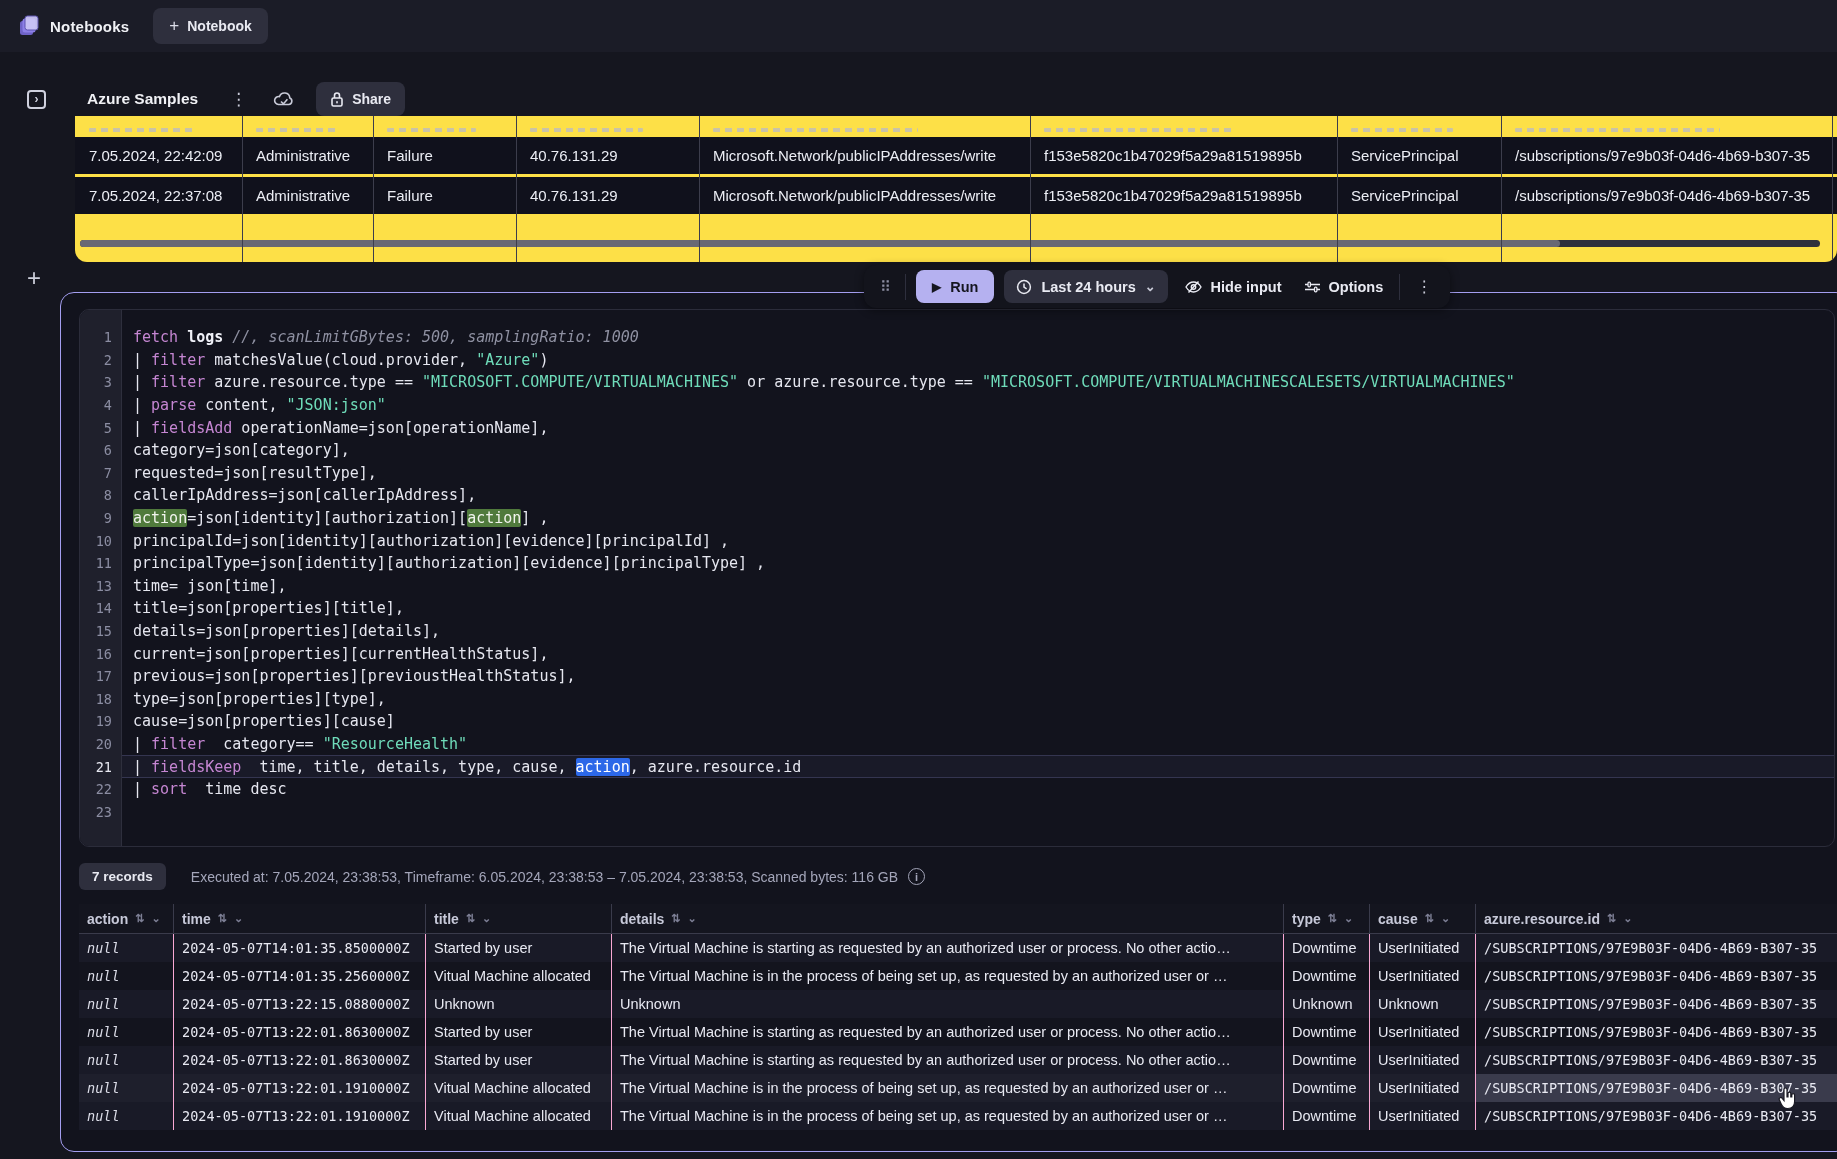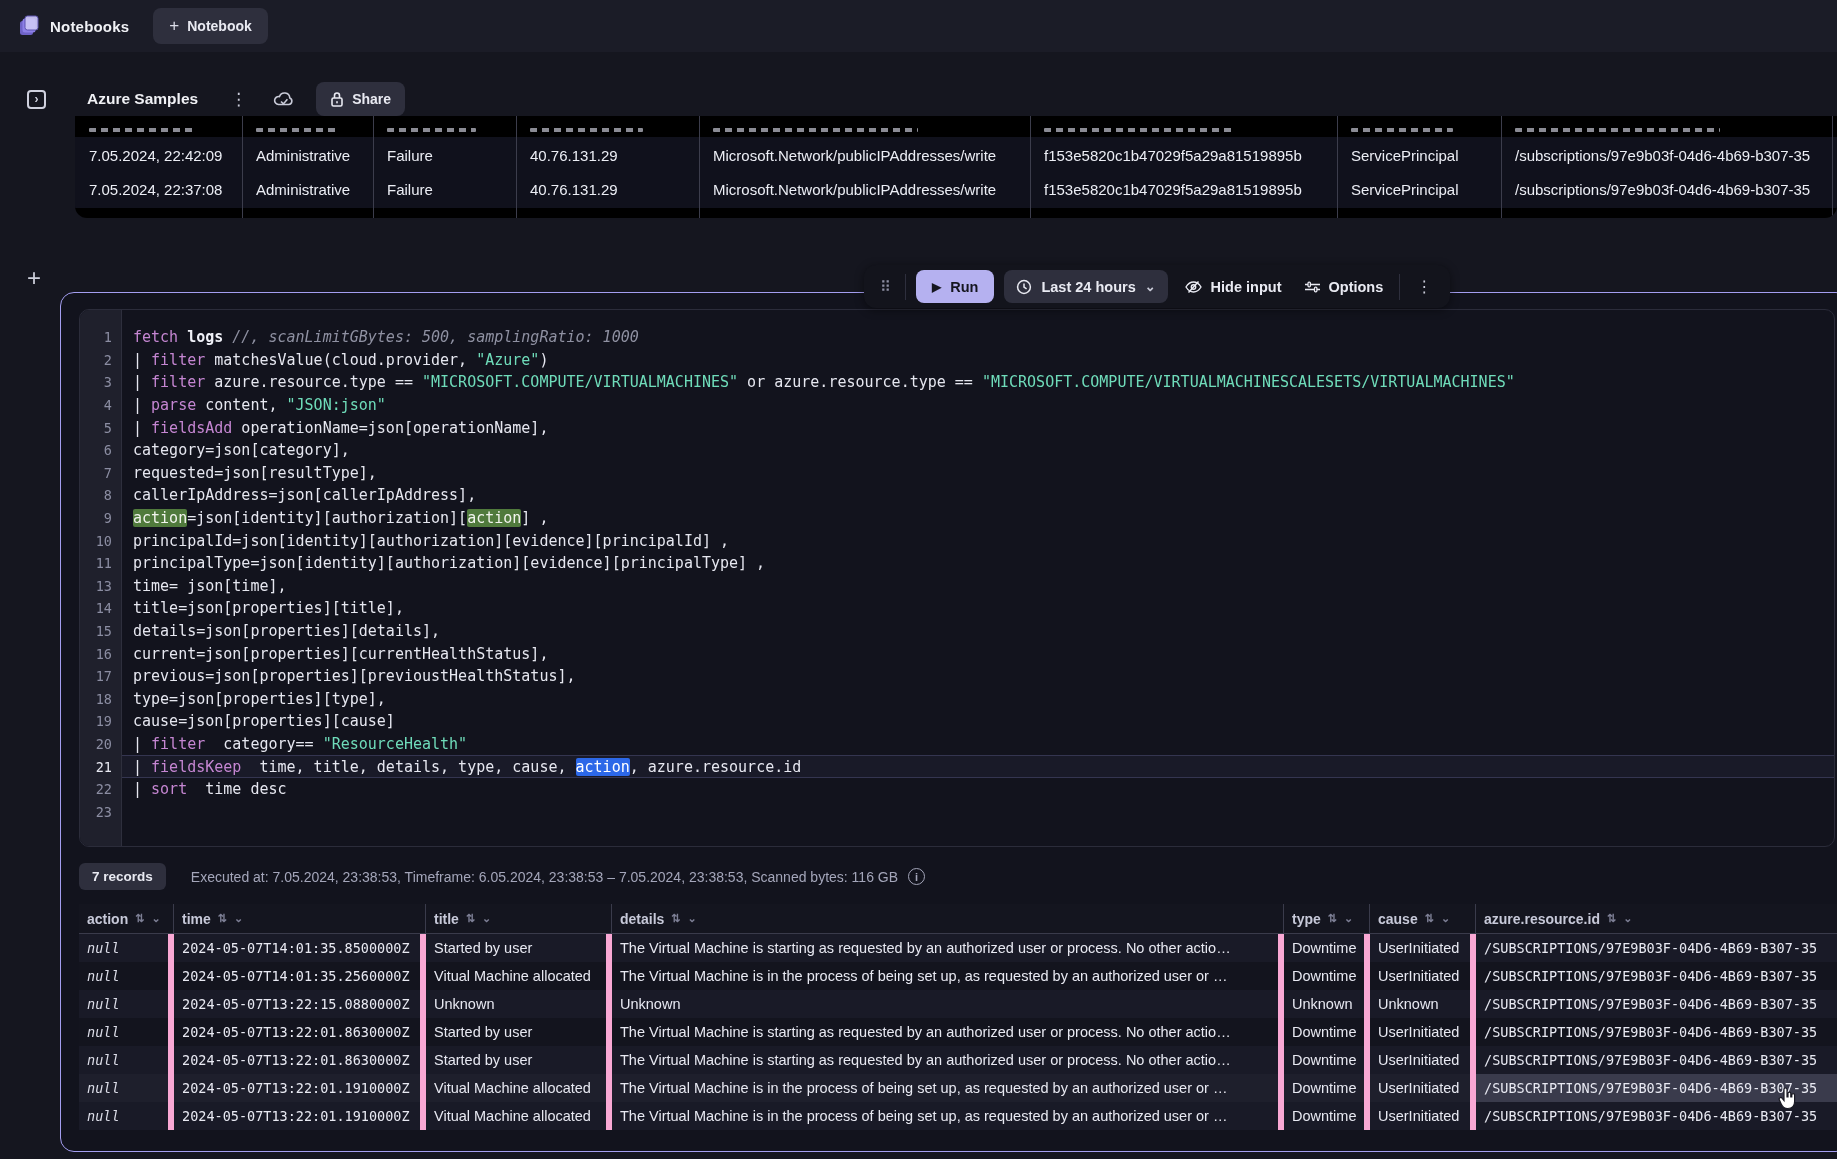--- a/index.html
+++ b/index.html
@@ -25,22 +25,22 @@
     display:flex; align-items:center; }
   .nb-icon { width:19px; height:19px; border:2px solid #cfd1de; border-radius:4px;
     margin-left:27px; color:#cfd1de; font-size:12px; font-weight:bold;
     display:flex; align-items:center; justify-content:center; }
   .doc-title { font-weight:bold; font-size:15.5px; color:#f0f1f5; margin-left:41px; }
   .kebab { color:#c9cbd8; font-size:17px; margin-left:32px; letter-spacing:0; }
   .cloud-wrap { margin-left:26px; display:flex; align-items:center; }
   .share-btn { height:34px; padding:0 14px; margin-left:22px; font-size:14px; }
 
   
-  .top-card { position:absolute; left:75px; top:116px; width:1762px; height:102px;
-    background:#000000; border-radius:0 0 12px 12px; overflow:hidden; }
+  .top-card { position:absolute; left:75px; top:116px; width:1762px; height:146px;
+    background:#fde047; border-radius:0 0 12px 12px; overflow:hidden; }
   .tt-grid { display:grid; grid-template-columns:167px 131px 143px 183px 331px 307px 164px 331px 1fr; }
   .tt-header { position:absolute; left:0; top:0; width:100%; height:18px; }
   .tt-header .hcell { position:relative; }
   .tt-dash { position:absolute; left:14px; bottom:2px; height:4px; width:62%;
     background:repeating-linear-gradient(90deg,#b9bac6 0 7px,transparent 7px 12px);
     opacity:.75; border-radius:1px; }
   .tt-row { position:absolute; left:0; width:100%; height:37px; background:#10111c; }
   .tt-row .cell { display:flex; align-items:center; padding-left:14px; font-size:15px;
     font-weight:500; color:#eceef5; white-space:nowrap; overflow:hidden; }
   .tt-sep { position:absolute; top:0; height:214px; width:1px; background:#3c3d4c; z-index:3; }
@@ -109,21 +109,21 @@
   .res-table { position:absolute; left:18px; top:611px; width:1772px; }
   .res-grid { display:grid; grid-template-columns:95px 252px 186px 672px 86px 106px 1fr; }
   .res-head { height:30px; border-bottom:1px solid #3a3b4b; background:#14151f; }
   .res-head .hc { display:flex; align-items:center; gap:7px; padding-left:8px;
     font-size:14px; font-weight:bold; color:#c7c9d9; border-right:1px solid #3a3b4b;
     white-space:nowrap; overflow:hidden; }
   .res-head .hc:last-child { border-right:none; }
   .hic { color:#7d7f95; font-size:11px; }
   .res-row { height:28px; }
   .res-row .rc { display:flex; align-items:center; padding-left:8px; font-size:14.5px;
-    color:#e8e9f2; border-right:6px solid #f9a8d4; white-space:nowrap; overflow:hidden; }
+    color:#e8e9f2; border-right:1px solid #f9a8d4; white-space:nowrap; overflow:hidden; }
   .res-row .rc:last-child { border-right:none; }
   .res-row .rc.m { font-family:"DejaVu Sans Mono", monospace; font-size:13.5px; }
   .res-row .rc.null-cell { font-family:"DejaVu Sans Mono", monospace;
     font-style:italic; font-size:13.5px; color:#dcdde8; }
   .res-row.stripe-a { background:#191a27; }
   .res-row.stripe-b { background:#13141e; }
   .res-row.hovered { background:#1e1f2c; }
   .res-row .rc.cell-hover { background:#3a3b4c; }
 
   
@@ -205,21 +205,21 @@
         <div class="cell">7.05.2024, 22:42:09</div>
         <div class="cell">Administrative</div>
         <div class="cell">Failure</div>
         <div class="cell">40.76.131.29</div>
         <div class="cell">Microsoft.Network/publicIPAddresses/write</div>
         <div class="cell">f153e5820c1b47029f5a29a81519895b</div>
         <div class="cell">ServicePrincipal</div>
         <div class="cell">/subscriptions/97e9b03f-04d6-4b69-b307-35</div>
         <div class="cell"></div>
       </div>
-      <div class="tt-row tt-grid" style="top: 55px;">
+      <div class="tt-row tt-grid" style="top: 61px;">
         <div class="cell">7.05.2024, 22:37:08</div>
         <div class="cell">Administrative</div>
         <div class="cell">Failure</div>
         <div class="cell">40.76.131.29</div>
         <div class="cell">Microsoft.Network/publicIPAddresses/write</div>
         <div class="cell">f153e5820c1b47029f5a29a81519895b</div>
         <div class="cell">ServicePrincipal</div>
         <div class="cell">/subscriptions/97e9b03f-04d6-4b69-b307-35</div>
         <div class="cell"></div>
       </div>

